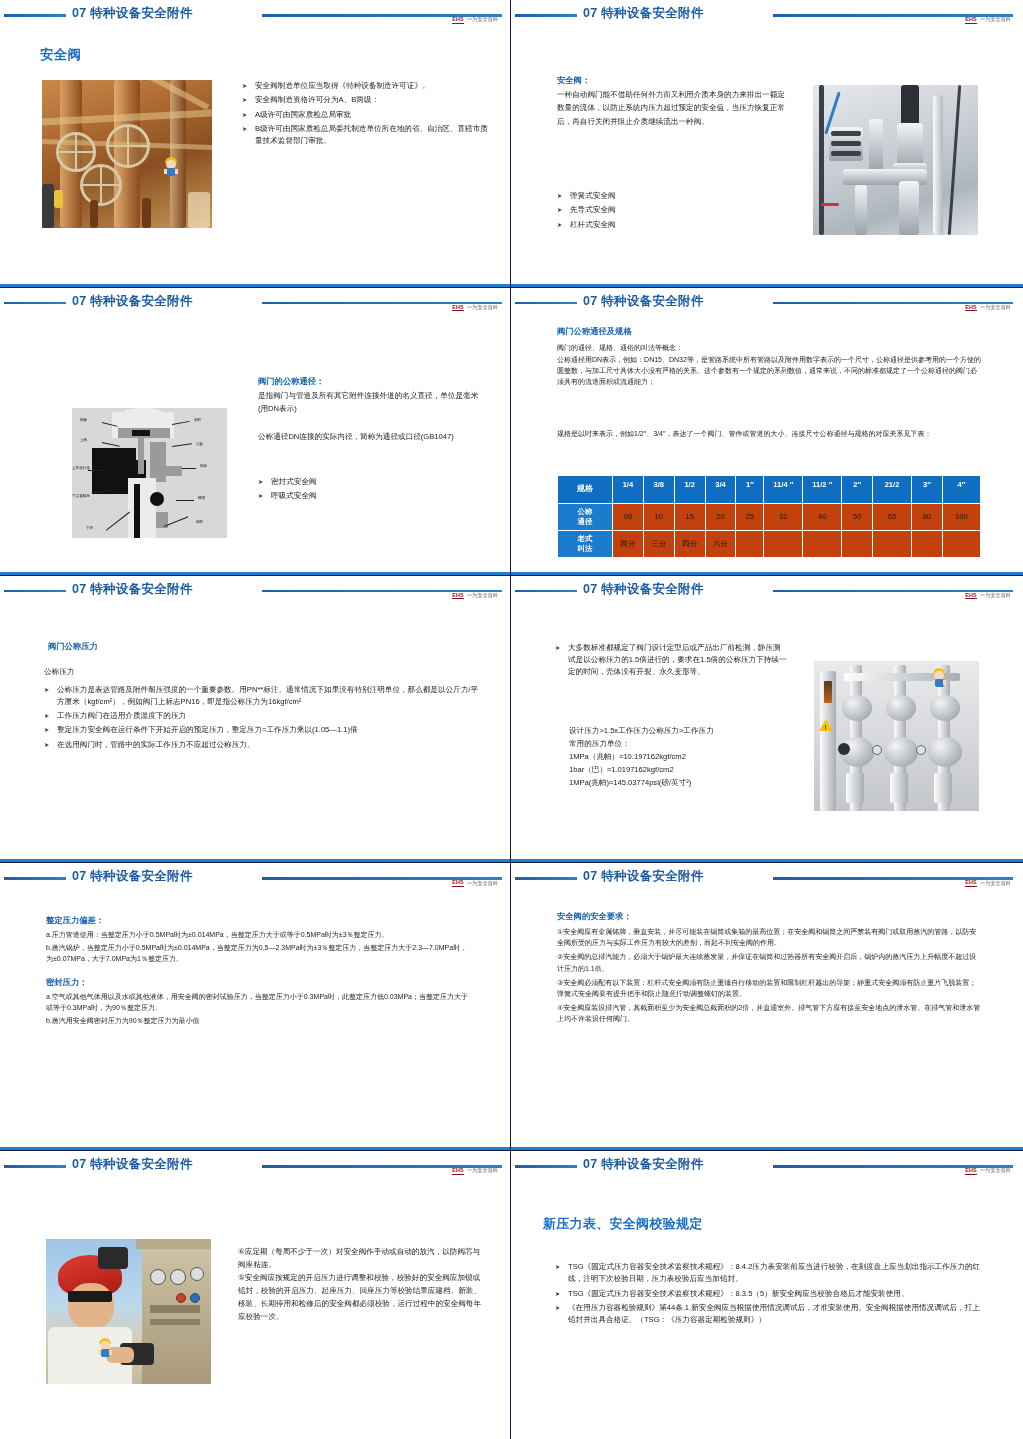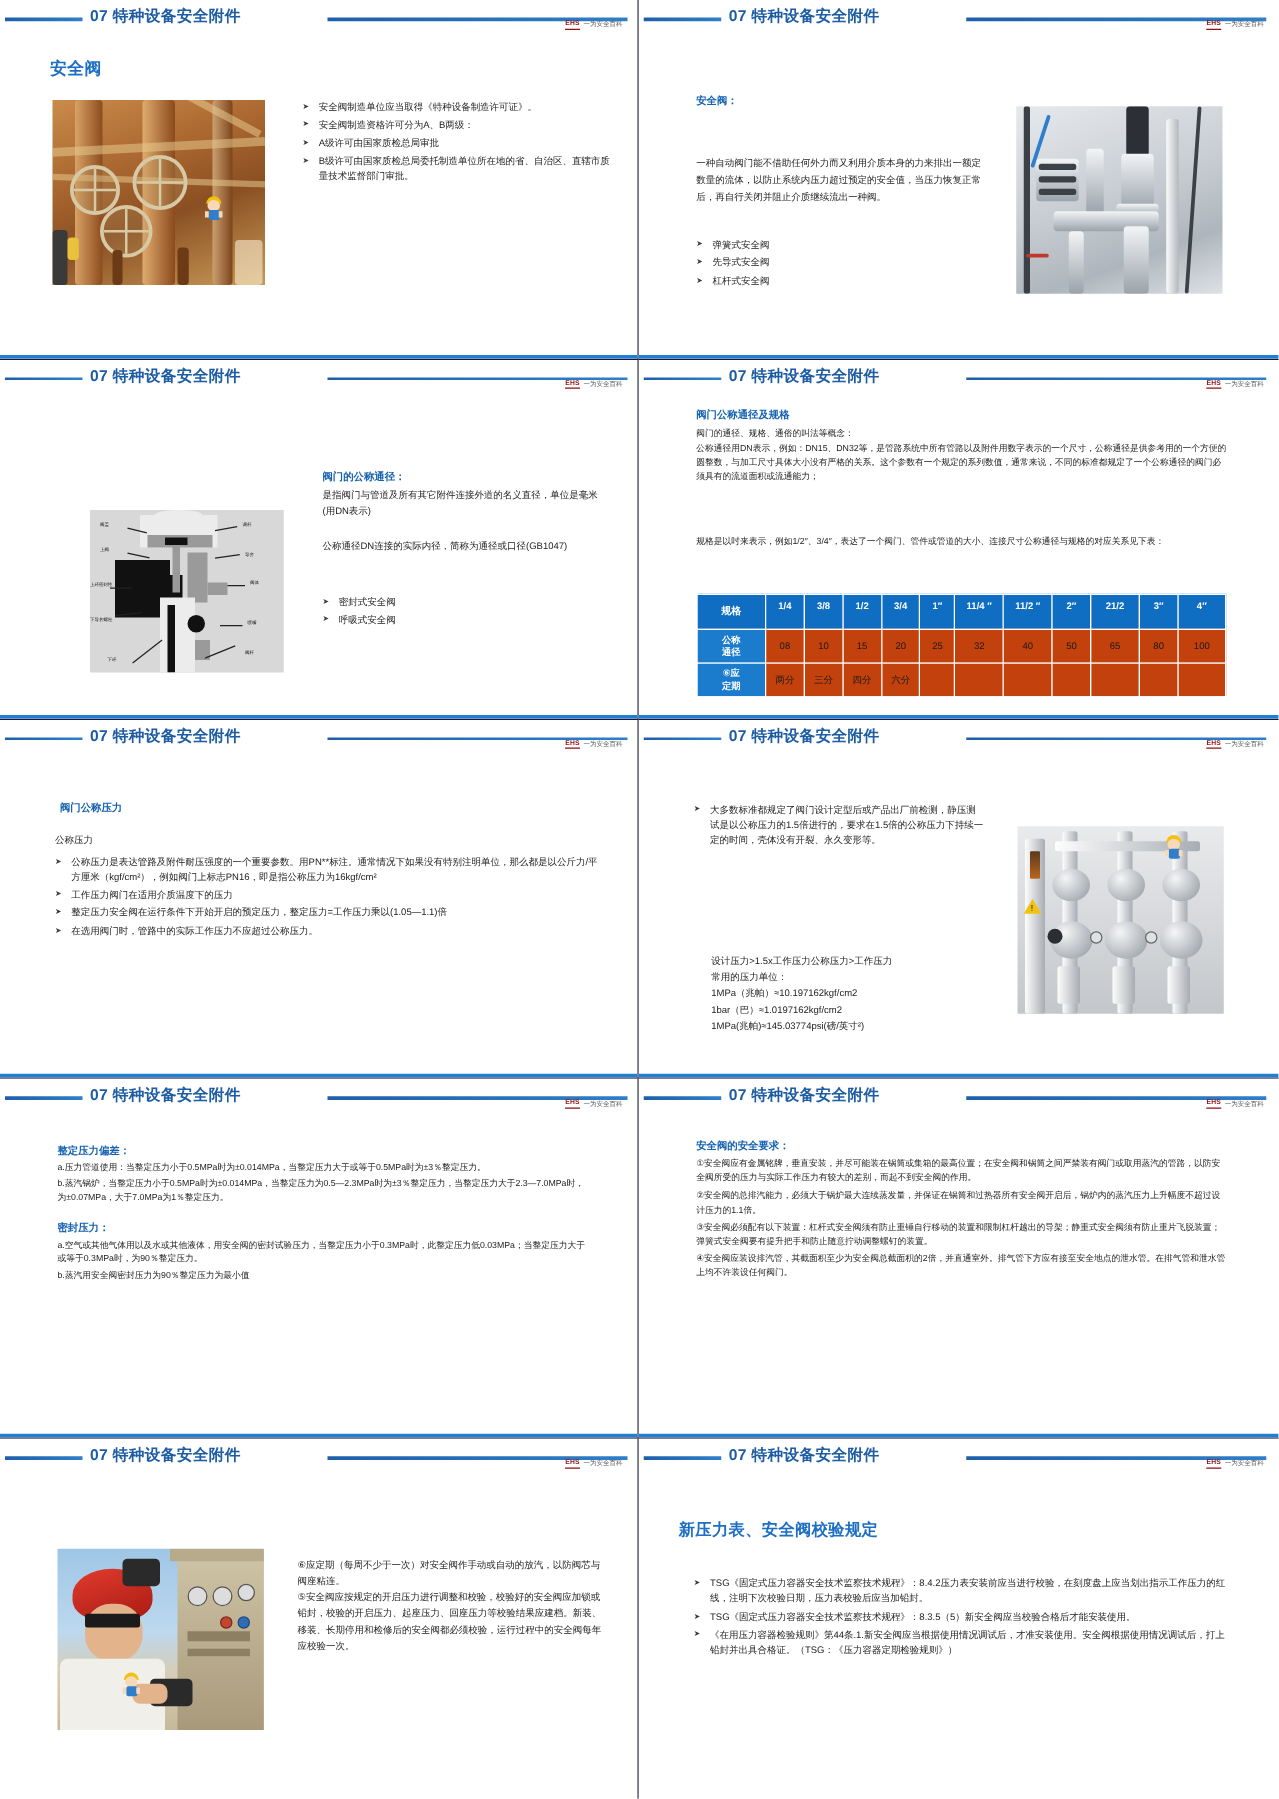--- a/index.html
+++ b/index.html
@@ -212,21 +212,21 @@
       <div class="rule-l"></div>
       <div class="title">07 特种设备安全附件</div>
       <div class="rule-r"></div>
       <div class="logo">
         <span class="mark">EHS</span>
         <span class="lt">一为安全百科</span>
       </div>
     </div>
     <div class="body">
       <div class="h3blue" style="position:absolute;left:46px;top:45px;">安全阀：</div>
-      <div class="txt" style="position:absolute;left:46px;top:58px;width:230px;line-height:1.75;margin-top:36px;">一种自动阀门能不借助任何外力而又利用介质本身的力来排出一额定数量的流体，以防止系统内压力超过预定的安全值，当压力恢复正常后，再自行关闭并阻止介质继续流出一种阀。</div>
+      <div class="txt" style="position:absolute;left:46px;top:58px;width:230px;line-height:1.75;">一种自动阀门能不借助任何外力而又利用介质本身的力来排出一额定数量的流体，以防止系统内压力超过预定的安全值，当压力恢复正常后，再自行关闭并阻止介质继续流出一种阀。</div>
       <ul class="arrows" style="position:absolute;left:46px;top:160px;width:200px;">
         <li>弹簧式安全阀</li>
         <li>先导式安全阀</li>
         <li>杠杆式安全阀</li>
       </ul>
 
       <div class="ph img-valve" style="left:302px;top:55px;width:165px;height:150px;">
         <div class="dk" style="left:6px;top:0;width:5px;height:150px;"></div>
         <div class="bl" style="left:18px;top:6px;width:3px;height:44px;transform:rotate(18deg);"></div>
         <div class="bar" style="left:16px;top:42px;width:34px;height:34px;"></div>
@@ -363,21 +363,21 @@
               <td>20</td>
               <td>25</td>
               <td>32</td>
               <td>40</td>
               <td>50</td>
               <td>65</td>
               <td>80</td>
               <td>100</td>
             </tr>
             <tr>
-              <th>⑥应定期</th>
+              <th>老式叫法</th>
               <td>两分</td>
               <td>三分</td>
               <td>四分</td>
               <td>六分</td>
               <td>&nbsp;</td>
               <td>&nbsp;</td>
               <td>&nbsp;</td>
               <td>&nbsp;</td>
               <td>&nbsp;</td>
               <td>&nbsp;</td>
@@ -420,21 +420,21 @@
       <div class="rule-r"></div>
       <div class="logo">
         <span class="mark">EHS</span>
         <span class="lt">一为安全百科</span>
       </div>
     </div>
     <div class="body">
       <ul class="arrows" style="position:absolute;left:44px;top:36px;width:232px;">
         <li>大多数标准都规定了阀门设计定型后或产品出厂前检测，静压测试是以公称压力的1.5倍进行的，要求在1.5倍的公称压力下持续一定的时间，壳体没有开裂、永久变形等。</li>
       </ul>
-      <div class="txt" style="position:absolute;left:58px;top:118px;width:240px;line-height:1.72;margin-top:38px;">
+      <div class="txt" style="position:absolute;left:58px;top:118px;width:240px;line-height:1.72;">
         <div>设计压力&gt;1.5x工作压力公称压力&gt;工作压力</div>
         <div>常用的压力单位：</div>
         <div>1MPa（兆帕）≈10.197162kgf/cm2</div>
         <div>1bar（巴）≈1.0197162kgf/cm2</div>
         <div>1MPa(兆帕)≈145.03774psi(磅/英寸²)</div>
       </div>
 
       <div class="ph img-rack" style="left:303px;top:55px;width:165px;height:150px;">
         <div class="post" style="left:6px;top:10px;width:16px;height:140px;"></div>
         <div class="red" style="left:10px;top:20px;width:8px;height:22px;background:linear-gradient(180deg,#5a3a1c,#b9651f);"></div>

